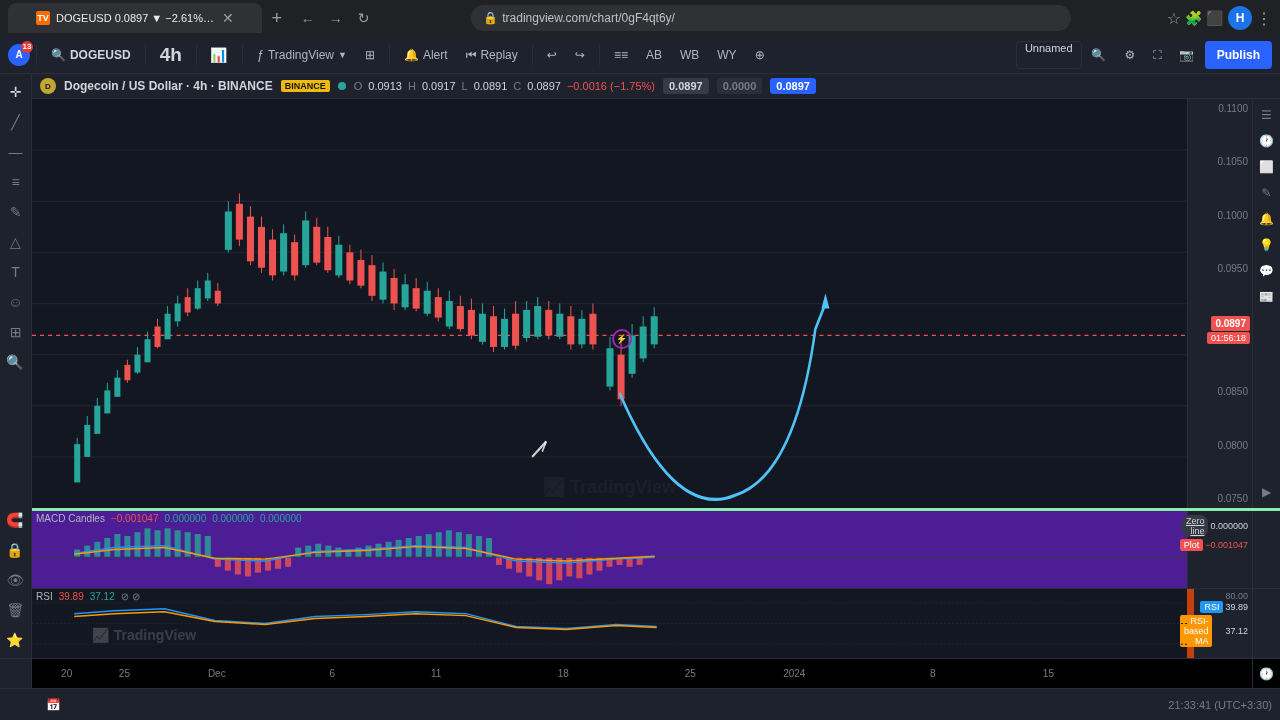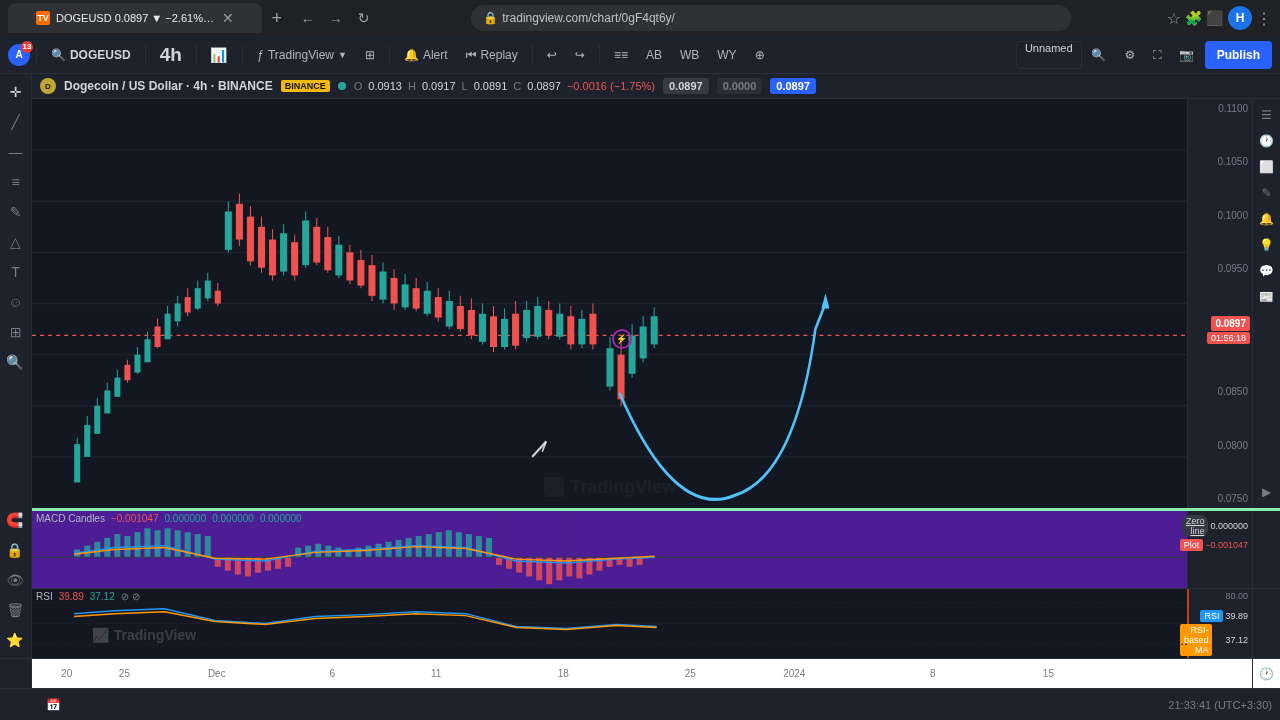--- a/index.html
+++ b/index.html
@@ -75,27 +75,27 @@
     .macd-label { position: absolute; top: 2px; left: 4px; font-size: 10px; color: #787b86; z-index: 2; display: flex; gap: 6px; }
     .macd-price-scale { width: 65px; background: #1e222d; border-left: 1px solid #2a2e39; font-size: 9px; color: #787b86; display: flex; flex-direction: column; justify-content: space-between; padding: 2px 4px; text-align: right; }
     .macd-right { width: 28px; background: #1e222d; border-left: 1px solid #2a2e39; }
     .zero-line-badge { background: #363a45; color: #d1d4dc; font-size: 9px; padding: 1px 4px; border-radius: 8px; text-decoration: underline; }
     .plot-badge { background: #ef5350; color: white; font-size: 9px; padding: 1px 4px; border-radius: 2px; }
 
     
     .rsi-panel { height: 70px; background: #131722; border-top: 1px solid #2a2e39; position: relative; display: flex; }
     .rsi-canvas { flex: 1; position: relative; overflow: hidden; }
     .rsi-label { position: absolute; top: 2px; left: 4px; font-size: 10px; color: #787b86; z-index: 2; display: flex; gap: 6px; }
-    .rsi-price-scale { width: 65px; background: #1e222d; border-left: 2px solid #c2410c; font-size: 9px; color: #787b86; display: flex; flex-direction: column; justify-content: space-between; padding: 2px 4px; text-align: right; }
+    .rsi-price-scale { width: 65px; background: #1e222d; border-left: 7px solid #c2410c; font-size: 9px; color: #787b86; display: flex; flex-direction: column; padding: 2px 4px; text-align: right; }
     .rsi-right { width: 28px; background: #1e222d; border-left: 1px solid #2a2e39; }
     .rsi-badge { background: #2196f3; color: white; font-size: 9px; padding: 1px 4px; border-radius: 2px; }
     .rsi-ma-badge { background: #ff9800; color: white; font-size: 9px; padding: 1px 4px; border-radius: 2px; }
 
     
-    .time-axis { height: 30px; background: #ffffff; border-top: 1px solid #2a2e39; display: flex; align-items: center; position: relative; }
+    .time-axis { height: 30px; background: #000000; border-top: 1px solid #2a2e39; display: flex; align-items: center; position: relative; }
     .time-axis-main { flex: 1; position: relative; padding-left: 32px; display: flex; align-items: center; }
     .time-label { position: absolute; font-size: 10px; color: #787b86; transform: translateX(-50%); }
     .clock-icon { color: #787b86; font-size: 12px; }
 
     
     .bottom-bar { height: 32px; background: #1e222d; border-top: 1px solid #2a2e39; display: flex; align-items: center; padding: 0 8px; gap: 2px; }
     .timeframe-selector { display: flex; gap: 2px; }
     .tf-btn { padding: 2px 6px; border-radius: 3px; cursor: pointer; color: #787b86; font-size: 11px; }
     .tf-btn.active { color: #2962ff; }
     .calendar-btn { width: 24px; height: 24px; display: flex; align-items: center; justify-content: center; color: #787b86; cursor: pointer; border-radius: 3px; font-size: 12px; }

